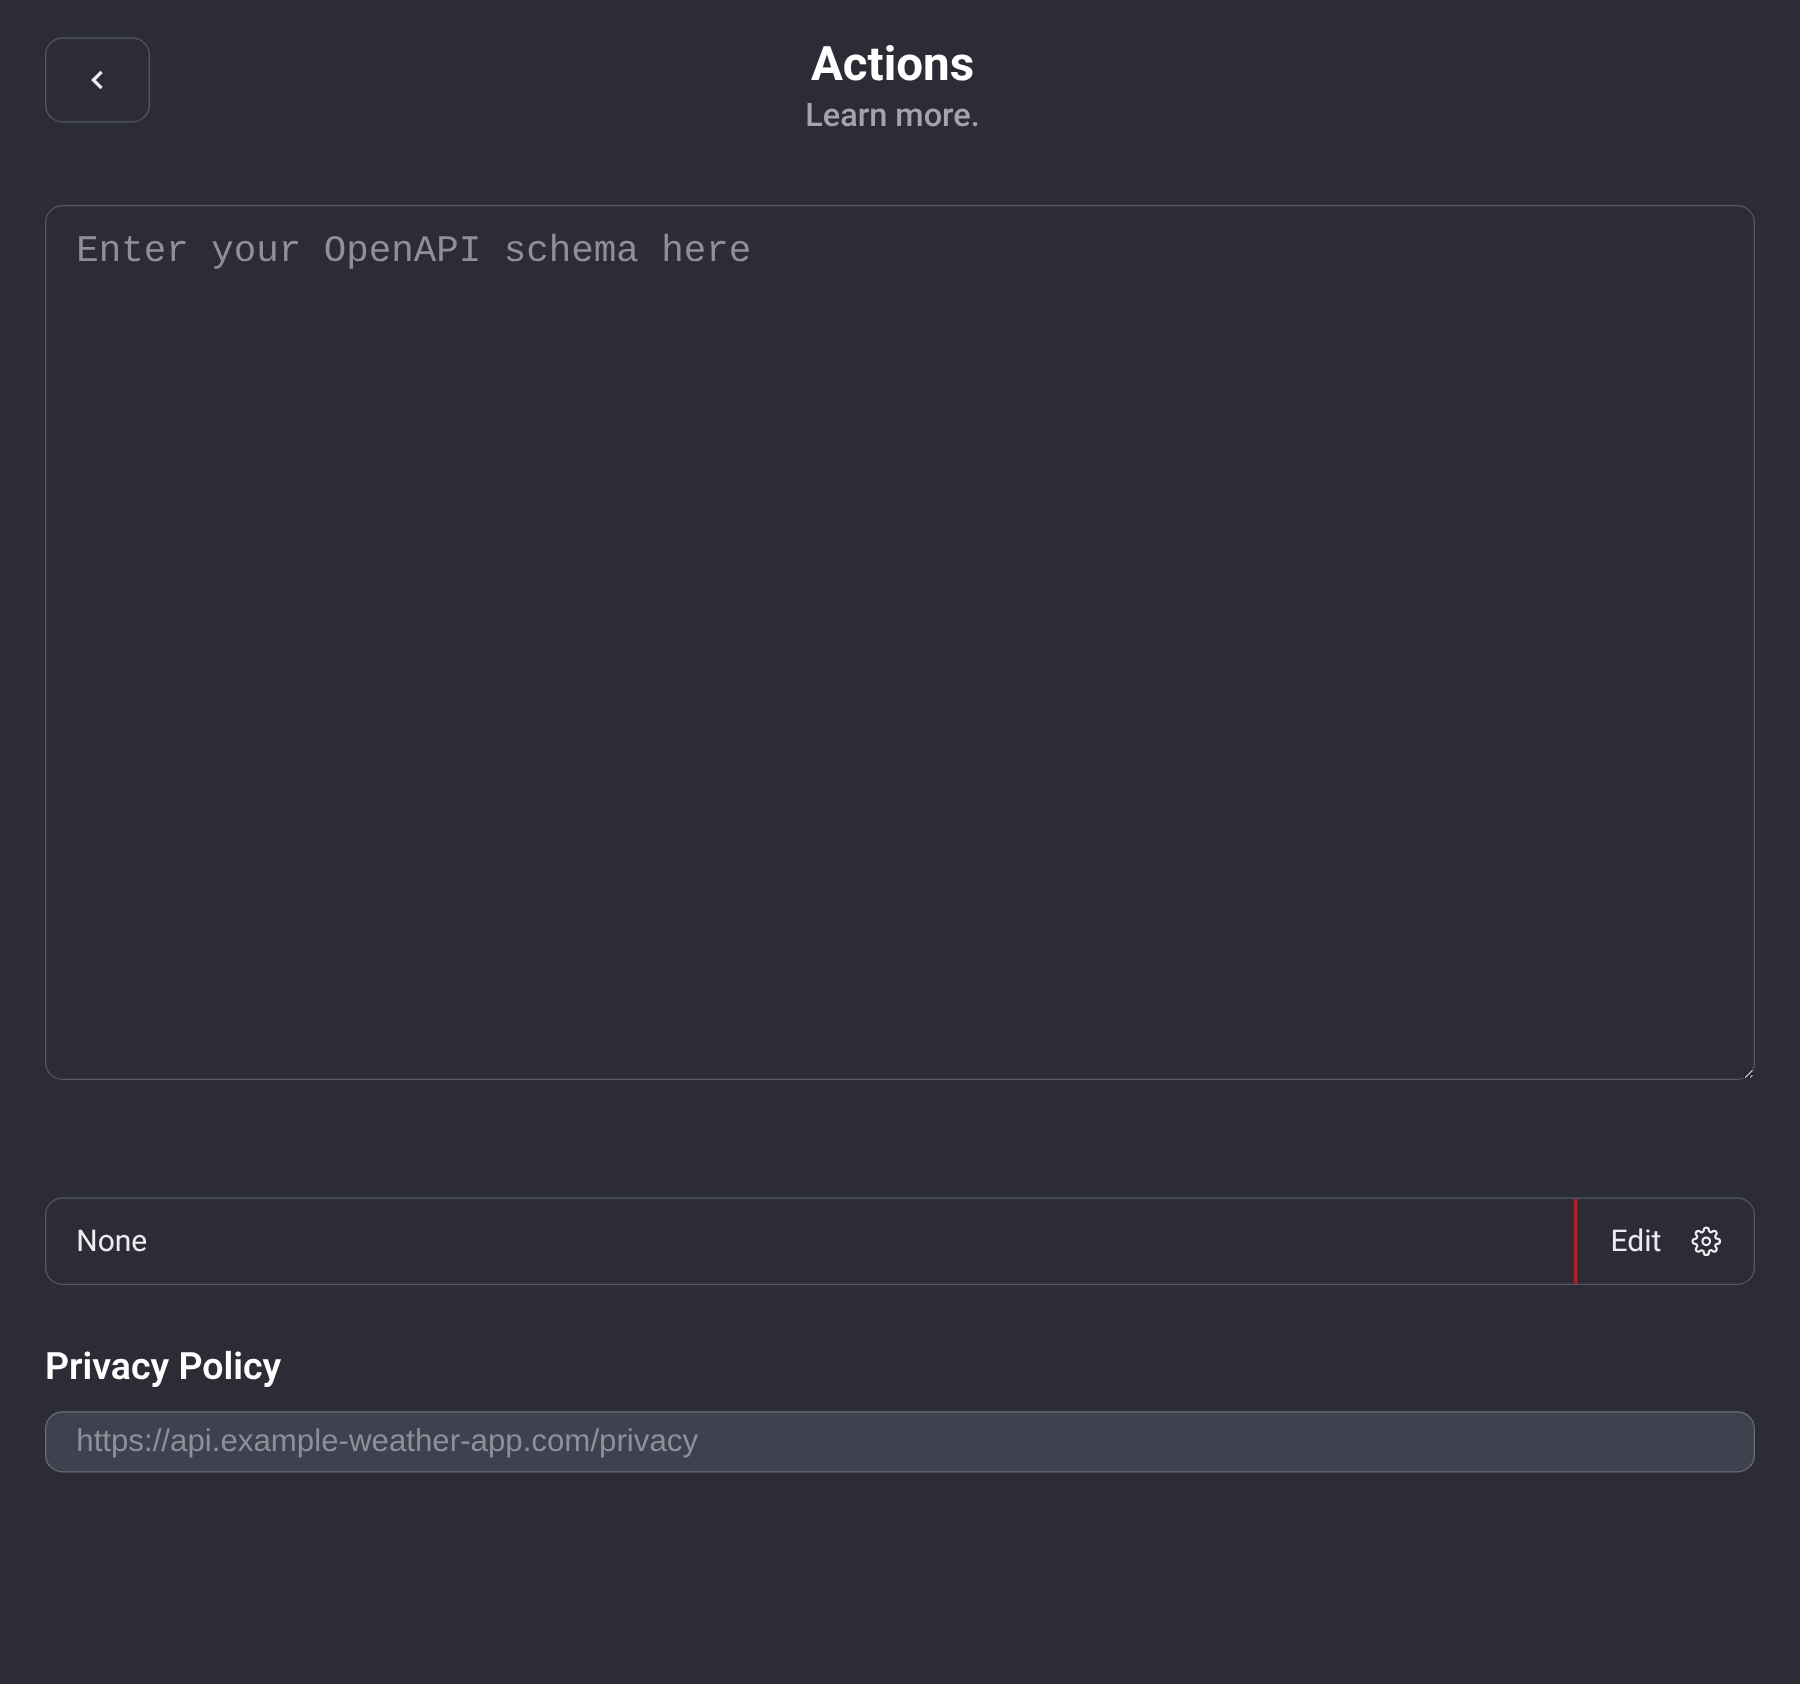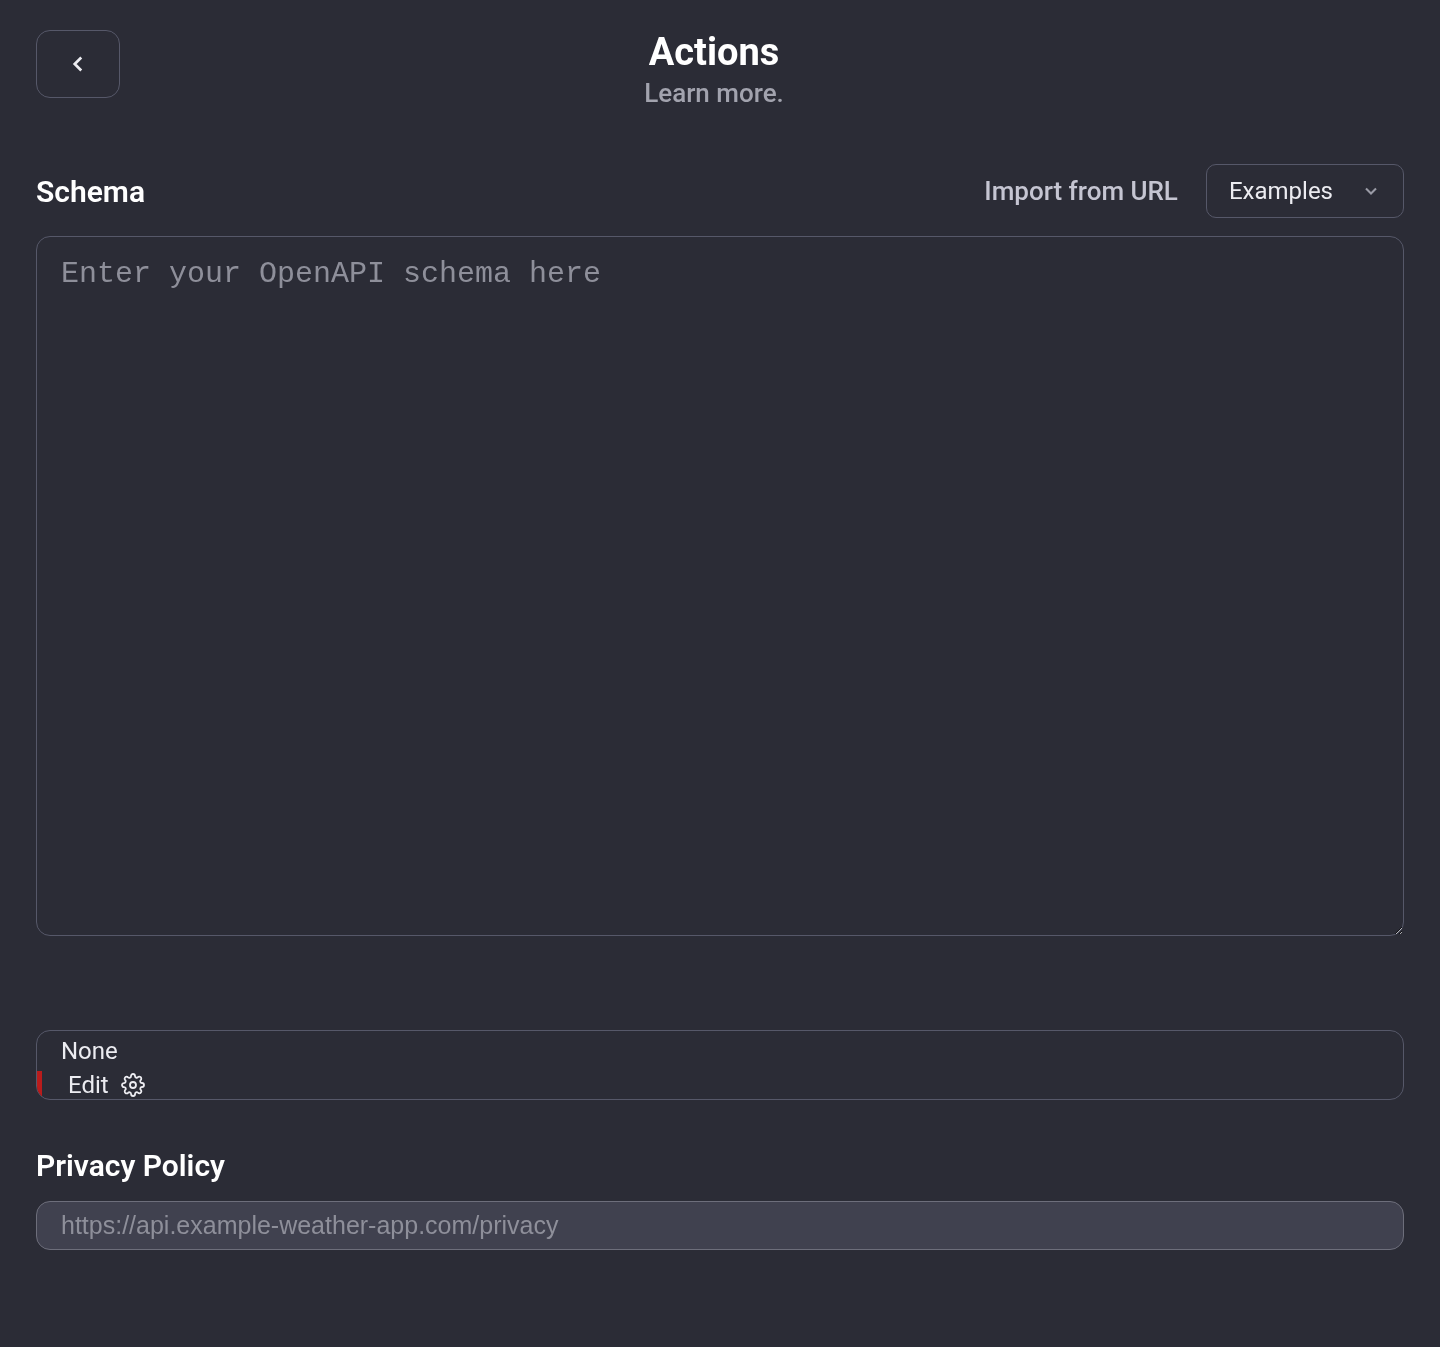--- a/index.html
+++ b/index.html
@@ -156,38 +156,37 @@
       margin-top: 90px;
     }
     
     .auth-row {
       display: flex;
       border: 1px solid #565869;
       border-radius: 14px;
       overflow: hidden;
       margin-top: 18px;
       height: 70px;
-      flex-direction: column;
     }
     
     .auth-value {
       flex: 1;
       display: flex;
       align-items: center;
       padding: 0 24px;
       font-size: 24px;
       color: #ececf1;
     }
     
     .auth-edit {
       display: flex;
       align-items: center;
-      gap: 12px;
+      gap: 24px;
       padding: 0 26px;
-      border-left: 5px solid #b91c1c;
+      border-left: 3px solid #b91c1c;
       cursor: pointer;
     }
     
     .auth-edit-label {
       font-size: 24px;
       color: #ececf1;
     }
     
     .gear-icon {
       width: 24px;
@@ -227,32 +226,20 @@
       <polyline points="15 18 9 12 15 6"></polyline>
     </svg>
   </button>
   <div class="header-center">
     <div class="title">Actions</div>
     <span class="learn-more">Learn more.</span>
   </div>
 </div>
 
 <div class="section schema-section">
-  <div class="schema-header">
-    <div class="section-label">Schema</div>
-    <div class="schema-header-right">
-      <span class="import-link">Import from URL</span>
-      <div class="examples-dropdown">
-        <span class="examples-label">Examples</span>
-        <svg class="chevron-down" viewBox="0 0 24 24">
-          <polyline points="6 9 12 15 18 9"></polyline>
-        </svg>
-      </div>
-    </div>
-  </div>
   <textarea class="schema-textarea" placeholder="Enter your OpenAPI schema here" style=""></textarea>
 </div>
 
 <div class="section auth-section">
   <div class="auth-row">
     <div class="auth-value">None</div>
     <div class="auth-edit">
       <span class="auth-edit-label">Edit</span>
       <svg class="gear-icon" viewBox="0 0 24 24">
         <circle cx="12" cy="12" r="3"></circle>

